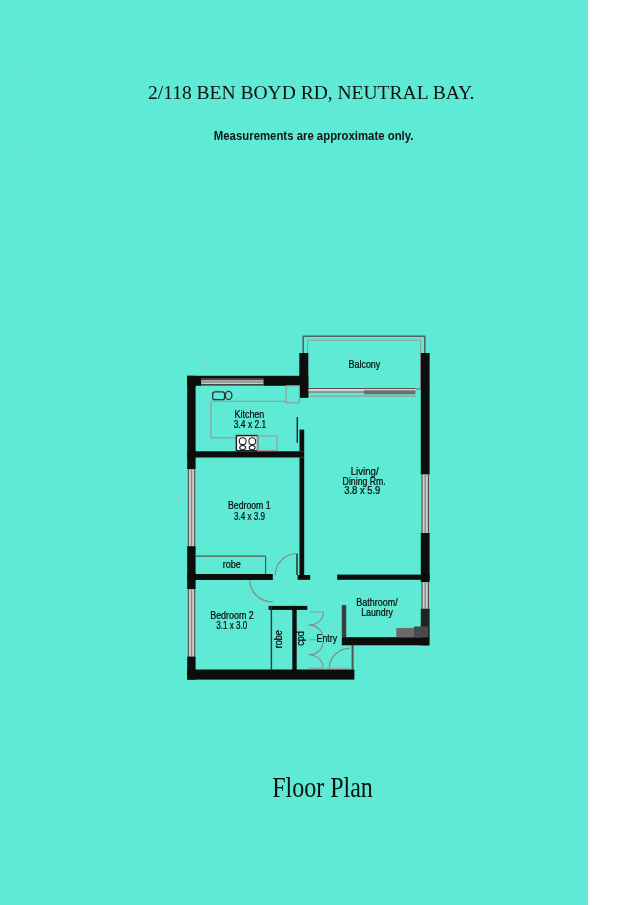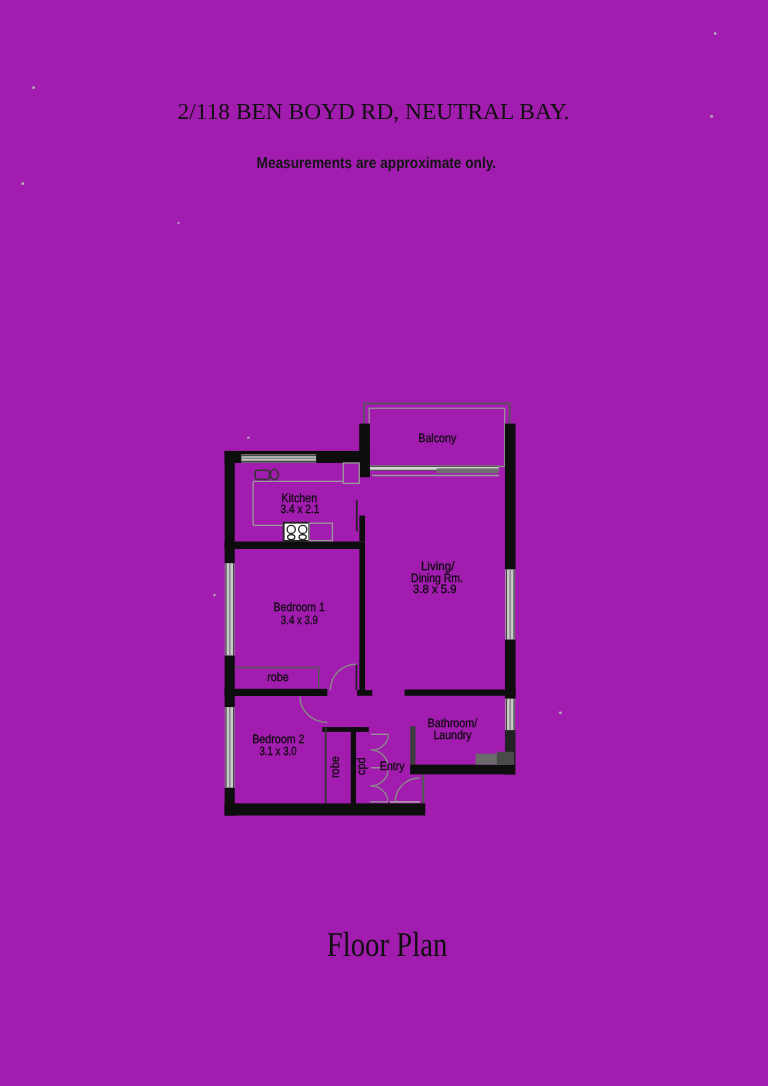--- a/index.html
+++ b/index.html
@@ -1,16 +1,16 @@
 <!DOCTYPE html>
 <html><head>
 <meta charset="utf-8">
 <style>
 html,body{margin:0;padding:0;background:#fff;}
-#page{position:relative;width:640px;height:905px;background:#a21caf;overflow:hidden;}
+#page{position:relative;width:588px;height:905px;background:#5eead4;overflow:hidden;}
 svg{position:absolute;left:0;top:0;}
 .lbl{font-family:"Liberation Sans",sans-serif;fill:#0b0b0b;stroke:#0b0b0b;stroke-width:0.22;}
 </style>
 </head>
 <body>
 <div id="page">
 <svg width="640" height="905" viewBox="0 0 640 905">
 
 <text x="148" y="99" textLength="326.5" lengthAdjust="spacingAndGlyphs" style="font-family:'Liberation Serif',serif;font-size:19px;fill:#101010;">2/118 BEN BOYD RD, NEUTRAL BAY.</text>
 

